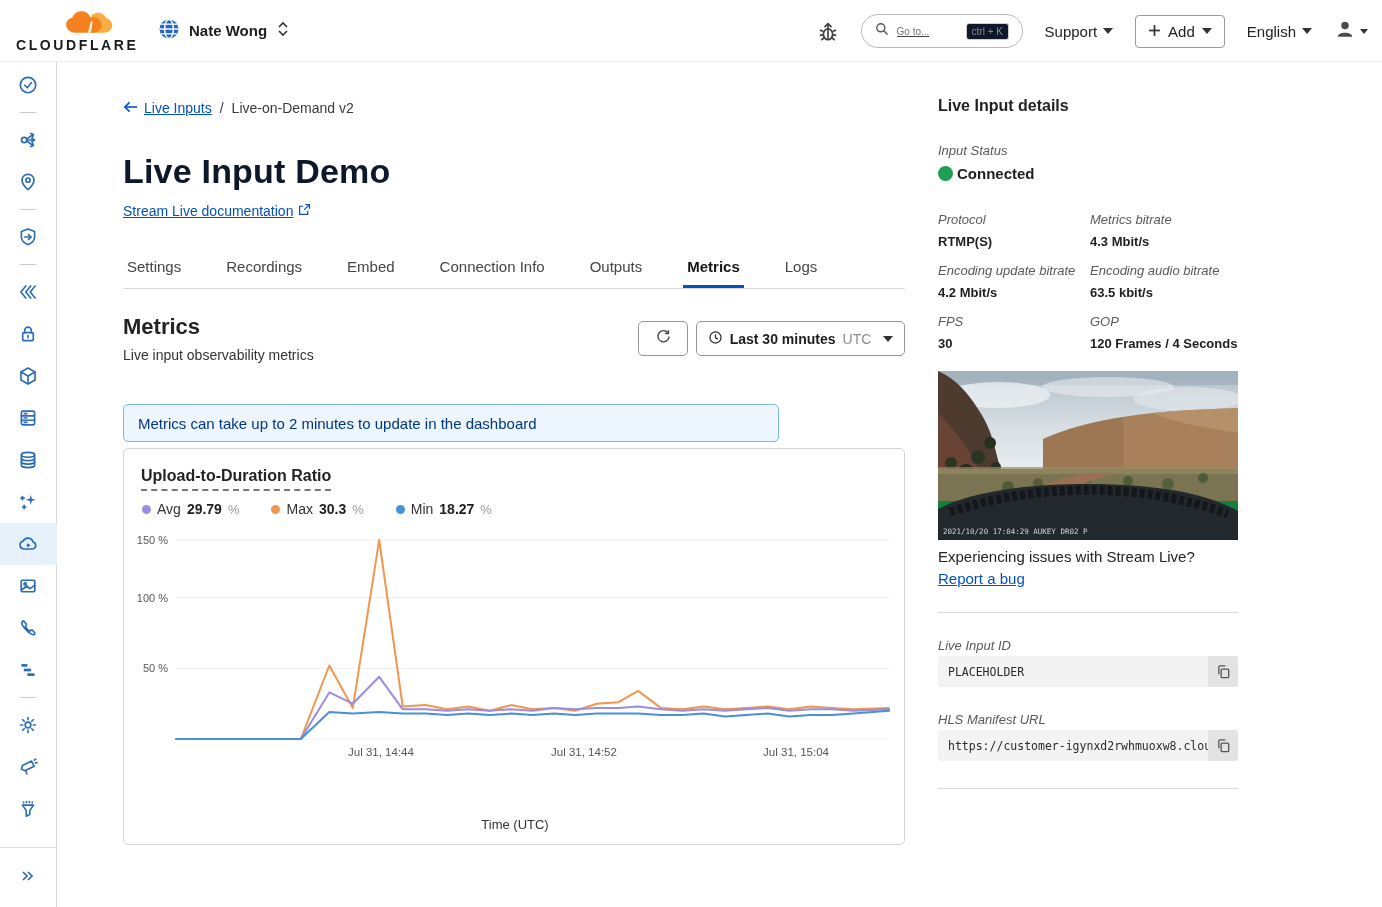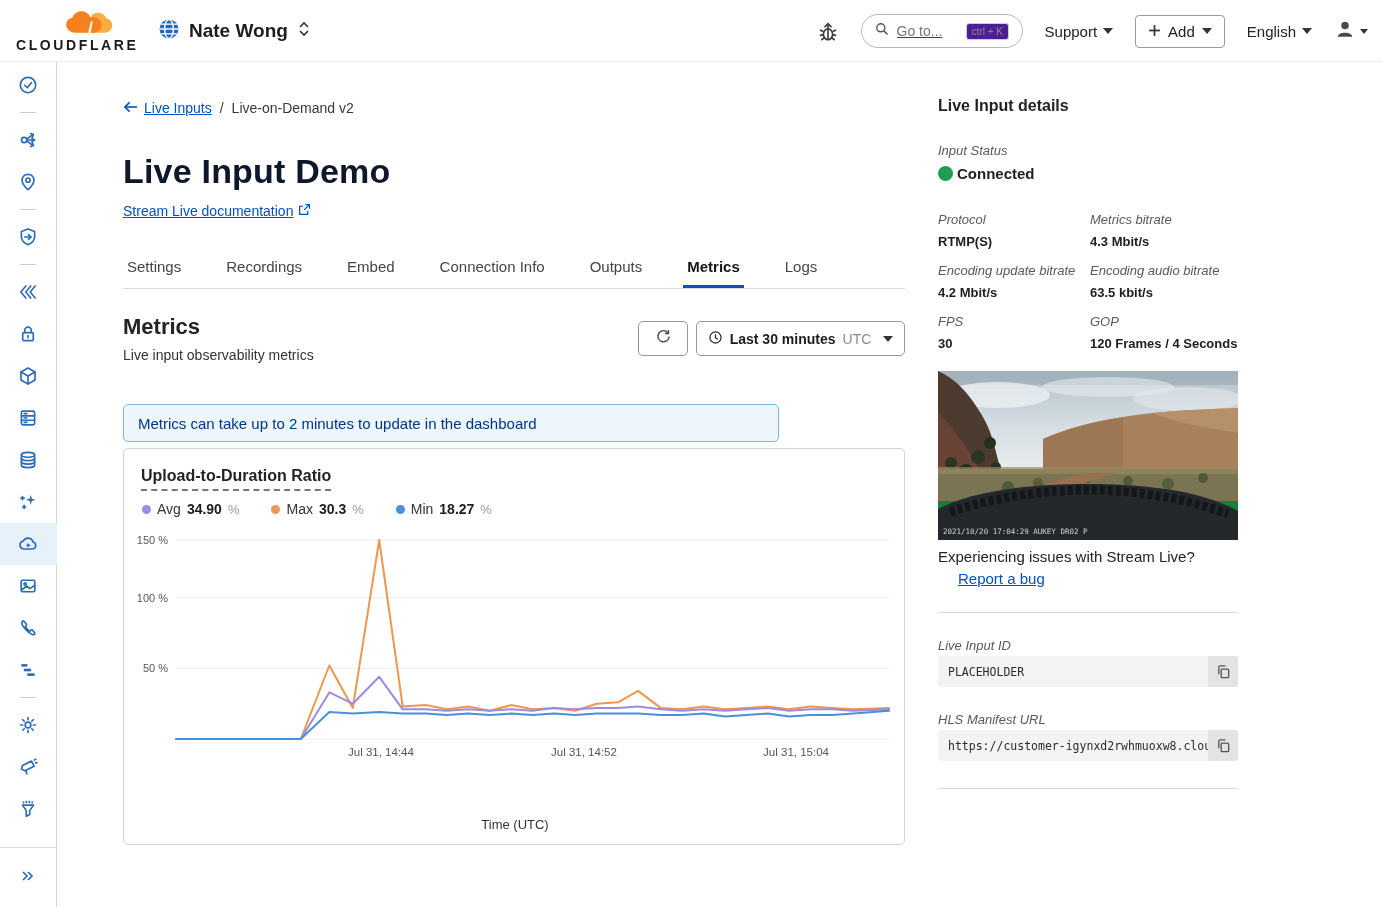--- a/index.html
+++ b/index.html
@@ -5,26 +5,26 @@
   * { margin:0; padding:0; box-sizing:border-box; }
   html,body { width:1382px; height:907px; background:#fff; font-family:"Liberation Sans",sans-serif; color:#1d1d1d; overflow:hidden; }
   .stage { position:relative; width:1382px; height:907px; background:#fff; }
 
   
   .hdr { position:absolute; top:0; left:0; width:1382px; height:62px; background:#fff; border-bottom:1px solid #ececec; display:flex; align-items:center; z-index:5; }
   .logo { display:flex; flex-direction:column; align-items:flex-start; margin-left:16px; width:112px; }
   .logo svg { margin-left:46px; margin-bottom:-2px; }
   .logo-text { font-size:14px; font-weight:700; letter-spacing:2.6px; color:#1b1b1b; }
   .acct { display:flex; align-items:center; gap:9px; margin-left:30px; cursor:pointer; }
-  .acct-name { font-size:19px; font-weight:700; color:#1d1d1d; }
+  .acct-name { font-size:15px; font-weight:700; color:#1d1d1d; }
   .hdr-right { position:absolute; right:14px; top:0; height:62px; display:flex; align-items:center; gap:22px; }
   .bug-btn { display:flex; align-items:center; cursor:pointer; }
   .search-pill { display:flex; align-items:center; gap:7px; width:162px; height:34px; border:1px solid #b9b9b9; border-radius:17px; padding:0 8px 0 12px; cursor:text; }
-  .search-pill input { border:none; outline:none; width:62px; font-size:14px; color:#444; font-family:"Liberation Sans",sans-serif; background:transparent;text-decoration:underline; }
-  .kbd { font-size:10px; color:#8a8a8a; border:1px solid #cfcfcf; background:#4c1d95; border-radius:3px; padding:2px 5px; }
+  .search-pill input { border:none; outline:none; width:62px; font-size:10px; color:#444; font-family:"Liberation Sans",sans-serif; background:transparent;text-decoration:underline; }
+  .kbd { font-size:10px; color:#8a8a8a; border:1px solid #cfcfcf; background:#0f172a; border-radius:3px; padding:2px 5px; }
   .hmenu { display:flex; align-items:center; gap:6px; font-size:15px; color:#222; cursor:pointer; }
   .caret { width:0; height:0; border-left:5px solid transparent; border-right:5px solid transparent; border-top:6px solid #333; display:inline-block; }
   .add-btn { display:flex; align-items:center; gap:7px; border:1px solid #9a9a9a; border-radius:4px; height:33px; padding:0 12px; font-size:15px; color:#222; cursor:pointer; background:#fff; }
   .user-menu { display:flex; align-items:center; gap:4px; cursor:pointer; }
 
   
   .sb { position:absolute; top:62px; left:0; width:57px; height:845px; border-right:1px solid #d8d8d8; background:#fff; display:flex; flex-direction:column; align-items:center; padding-top:2px; }
   .sb-item { width:57px; height:42px; display:flex; align-items:center; justify-content:center; color:#2c6cb5; cursor:pointer; }
   .sb-item.sel { background:#e7f1fa; }
   .sb-div { width:16px; border-top:1px solid #c9c9c9; margin:6px 0; }
@@ -67,21 +67,21 @@
   .lbl { font-size:13px; color:#595959;font-style:italic; }
   .rp-status-lbl { position:absolute; top:143px; }
   .status-row { position:absolute; top:165px; display:flex; align-items:center; gap:4px; }
   .status-dot { width:15px; height:15px; border-radius:50%; }
   .status-txt { font-size:15px; font-weight:700; color:#1e1e1e; }
   .details { position:absolute; top:212px; width:300px; display:grid; grid-template-columns:152px 148px; row-gap:13px; }
   .det-cell .lbl { display:block; margin-bottom:5px; }
   .det-cell .val { font-size:13px; font-weight:700; color:#1e1e1e; }
   .thumb { position:absolute; top:371px; width:300px; height:169px; overflow:hidden; background:#15803d; }
   .issues { position:absolute; top:548px; font-size:15px; color:#232323; }
-  .report { position:absolute; top:570px; font-size:15px; color:#0051c3; text-decoration:underline; cursor:pointer;margin-left:20px; }
+  .report { position:absolute; top:570px; font-size:15px; color:#0051c3; text-decoration:underline; cursor:pointer; }
   .rp-div1 { position:absolute; top:612px; width:300px; border-top:1px solid #d9d9d9; }
   .id-lbl { position:absolute; top:638px; }
   .field { position:absolute; width:300px; height:31px; background:#f3f3f3; border-radius:3px; display:flex; align-items:center; overflow:hidden; }
   .field .ftext { flex:1; font-family:"DejaVu Sans Mono",monospace; font-size:11.5px; color:#2b2b2b; padding-left:10px; white-space:nowrap; overflow:hidden; }
   .copy-btn { width:30px; height:31px; background:#e3e3e3; display:flex; align-items:center; justify-content:center; cursor:pointer; flex:none; }
   .id-field { top:656px; }
   .hls-lbl { position:absolute; top:712px; }
   .hls-field { top:730px; }
   .rp-div2 { position:absolute; top:788px; width:300px; border-top:1px solid #d9d9d9; }
 </style>
@@ -419,21 +419,21 @@
   <div class="banner">
     <span>Metrics can take up to 2 minutes to update in the dashboard</span>
   </div>
 
   <div class="card">
     <span class="card-title">Upload-to-Duration Ratio</span>
     <div class="legend" id="legend">
         <span class="leg-item">
           <span class="leg-dot" style="background: rgb(154, 140, 228);"></span>
           <span>Avg</span>
-          <b>34.90</b>
+          <b>29.79</b>
           <span class="pct">%</span>
         </span>
         <span class="leg-item">
           <span class="leg-dot" style="background: rgb(240, 150, 79);"></span>
           <span>Max</span>
           <b>30.3</b>
           <span class="pct">%</span>
         </span>
         <span class="leg-item">
           <span class="leg-dot" style="background: rgb(74, 144, 217);"></span>

